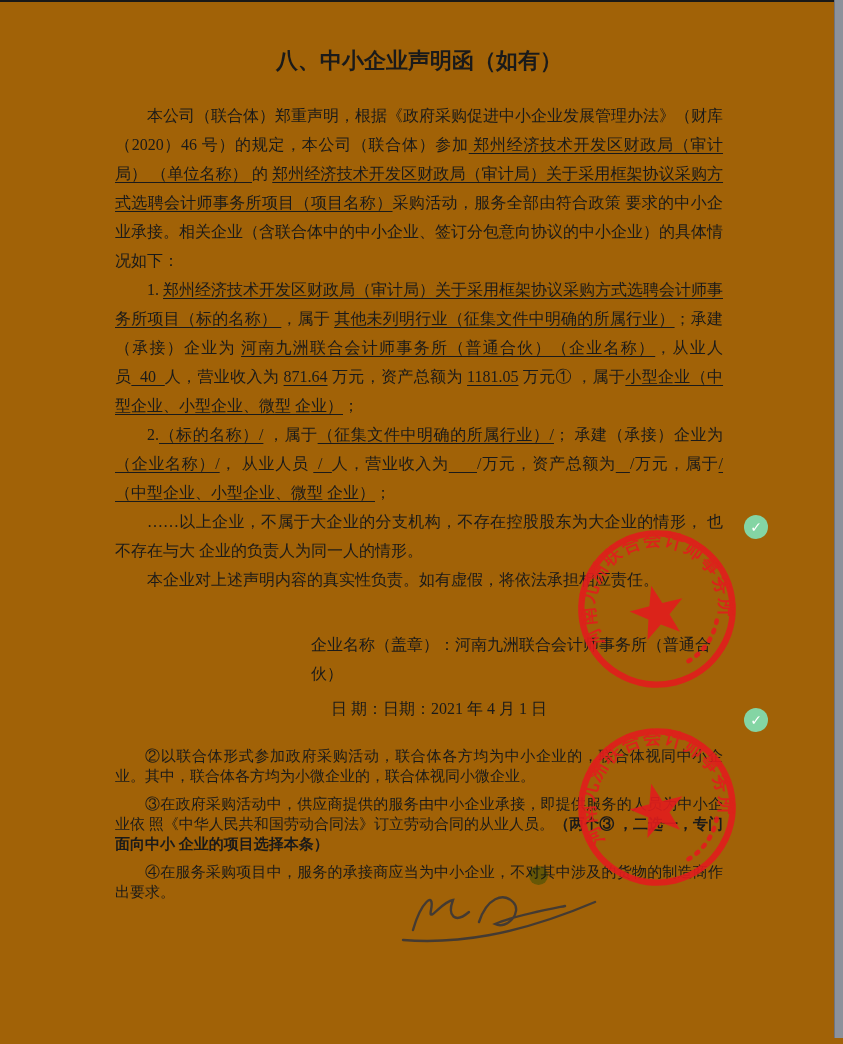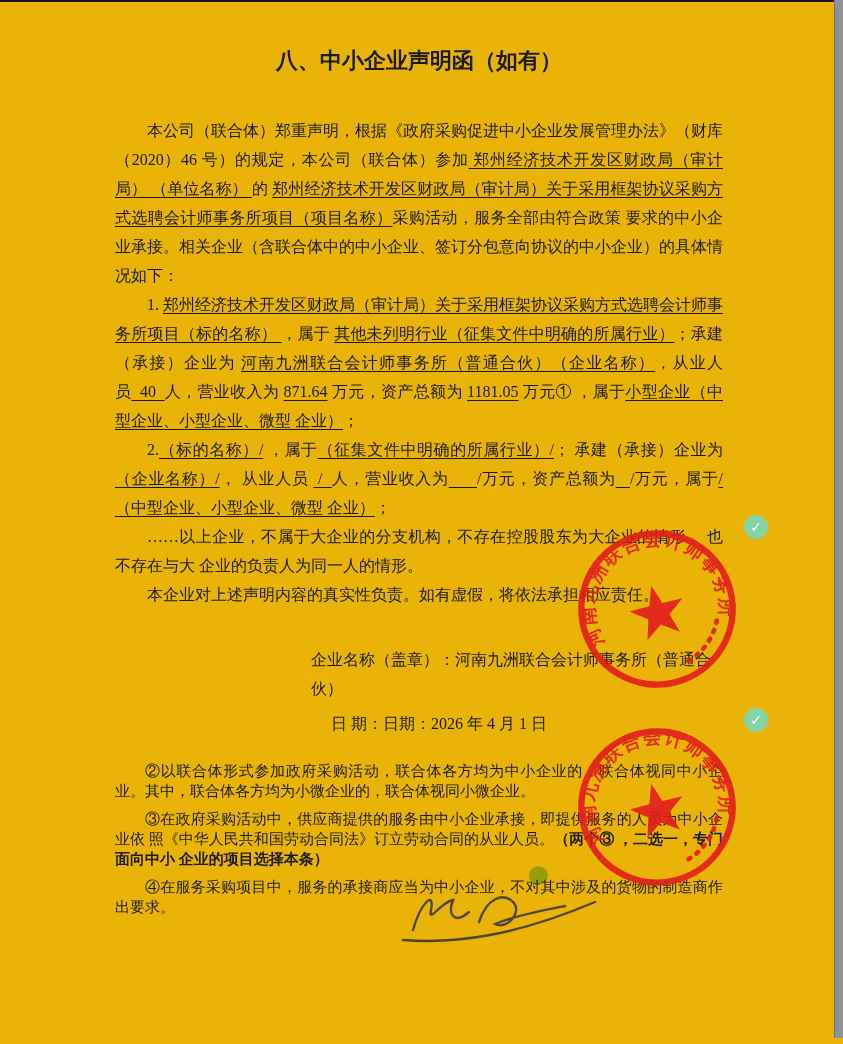--- a/index.html
+++ b/index.html
@@ -1,22 +1,22 @@
 <!DOCTYPE html>
 <html><head>
 <meta charset="utf-8">
 <style>
   html,body{margin:0;padding:0;background:#fff;}
-  .page{position:relative;width:843px;height:1044px;background:#eab308;overflow:hidden;
+  .page{position:relative;width:843px;height:1044px;background:#a16207;overflow:hidden;
         font-family:"Liberation Serif","DejaVu Serif",serif;color:#1a1a1a;}
   .top-border{position:absolute;left:0;top:0;width:836px;height:2px;background:#181818;}
   .right-gutter{position:absolute;top:0;right:0;width:8px;height:1038px;background:#8c919b;border-left:1px solid #70747e;}
   .content{position:absolute;left:115px;top:44px;width:608px;z-index:1;}
   .doc-title{font-size:22px;font-weight:bold;text-align:center;line-height:34px;margin:0;}
-  .body-paras{margin-top:38px;}
+  .body-paras{margin-top:23px;}
   .para{font-size:16px;line-height:29px;text-align:justify;}
   .para.indent{text-indent:2em;}
   .para.company-line{margin-top:36px;margin-left:196px;text-align:left;}
   .para.date-line{margin-top:6px;margin-left:216px;text-align:left;}
   .notes{margin-top:23px;}
   .notes .para{font-size:15px;line-height:20px;margin-top:8px;}
   .notes .para:first-child{margin-top:0;}
   .u{text-decoration:underline;text-underline-offset:3px;text-decoration-thickness:1px;}
   .b{font-weight:bold;}
   .seal{position:absolute;width:166px;height:166px;z-index:4;opacity:.9;}
@@ -40,21 +40,21 @@
 
   <div class="content">
     <h1 class="doc-title">八、中小企业声明函（如有）</h1>
     <div class="body-paras" id="body-paras">
         <div class="para indent"><span>本公司（联合体）郑重声明，根据《政府采购促进中小企业发展管理办法》（财库（2020）46 号）的规定，本公司（联合体）参加</span><span class="u">&nbsp;郑州经济技术开发区财政局（审计局）&nbsp;（单位名称）&nbsp;</span><span>的 </span><span class="u">郑州经济技术开发区财政局（审计局）关于采用框架协议采购方式选聘会计师事务所项目（项目名称）</span><span>采购活动，服务全部由符合政策 要求的中小企业承接。相关企业（含联合体中的中小企业、签订分包意向协议的中小企业）的具体情况如下：</span></div>
         <div class="para indent"><span>1. </span><span class="u">郑州经济技术开发区财政局（审计局）关于采用框架协议采购方式选聘会计师事务所项目（标的名称）&nbsp;</span><span>，属于 </span><span class="u">其他未列明行业（征集文件中明确的所属行业）</span><span>；承建（承接）企业为 </span><span class="u">河南九洲联合会计师事务所（普通合伙）（企业名称）</span><span>，从业人员</span><span class="u">&nbsp;&nbsp;40&nbsp;&nbsp;</span><span>人，营业收入为 </span><span class="u">871.64</span><span> 万元，资产总额为 </span><span class="u">1181.05</span><span> 万元① ，属于</span><span class="u">小型企业（中型企业、小型企业、微型 企业）</span><span>；</span></div>
         <div class="para indent"><span>2.</span><span class="u">（标的名称）/</span><span> ，属于</span><span class="u">（征集文件中明确的所属行业）/</span><span>； 承建（承接）企业为</span><span class="u">（企业名称）/</span><span>， 从业人员 </span><span class="u">&nbsp;/&nbsp;&nbsp;</span><span>人，营业收入为</span><span class="u">&nbsp;&nbsp;&nbsp;&nbsp;&nbsp;&nbsp;</span><span>/万元，资产总额为</span><span class="u">&nbsp;&nbsp;&nbsp;</span><span>/万元，属于</span><span class="u">/ （中型企业、小型企业、微型 企业）</span><span>；</span></div>
         <div class="para indent"><span>……以上企业，不属于大企业的分支机构，不存在控股股东为大企业的情形， 也不存在与大 企业的负责人为同一人的情形。</span></div>
         <div class="para indent"><span>本企业对上述声明内容的真实性负责。如有虚假，将依法承担相应责任。</span></div>
         <div class="para company-line"><span>企业名称（盖章）：河南九洲联合会计师事务所（普通合伙）</span></div>
-        <div class="para date-line"><span>日 期：日期：2026 年 4 月 1 日</span></div>
+        <div class="para date-line"><span>日 期：日期：2021 年 4 月 1 日</span></div>
       </div>
     <div class="notes" id="notes-paras">
         <div class="para indent"><span>②以联合体形式参加政府采购活动，联合体各方均为中小企业的，联合体视同中小企业。其中，联合体各方均为小微企业的，联合体视同小微企业。</span></div>
         <div class="para indent"><span>③在政府采购活动中，供应商提供的服务由中小企业承接，即提供服务的人员为中小企业依 照《中华人民共和国劳动合同法》订立劳动合同的从业人员。</span><span class="b">（两个③ ，二选一，专门面向中小 企业的项目选择本条）</span></div>
         <div class="para indent"><span>④在服务采购项目中，服务的承接商应当为中小企业，不对其中涉及的货物的制造商作出要求。</span></div>
       </div>
   </div>
 
   <div class="seal" id="seal1">
     <svg width="166" height="166" viewBox="0 0 180 180">

